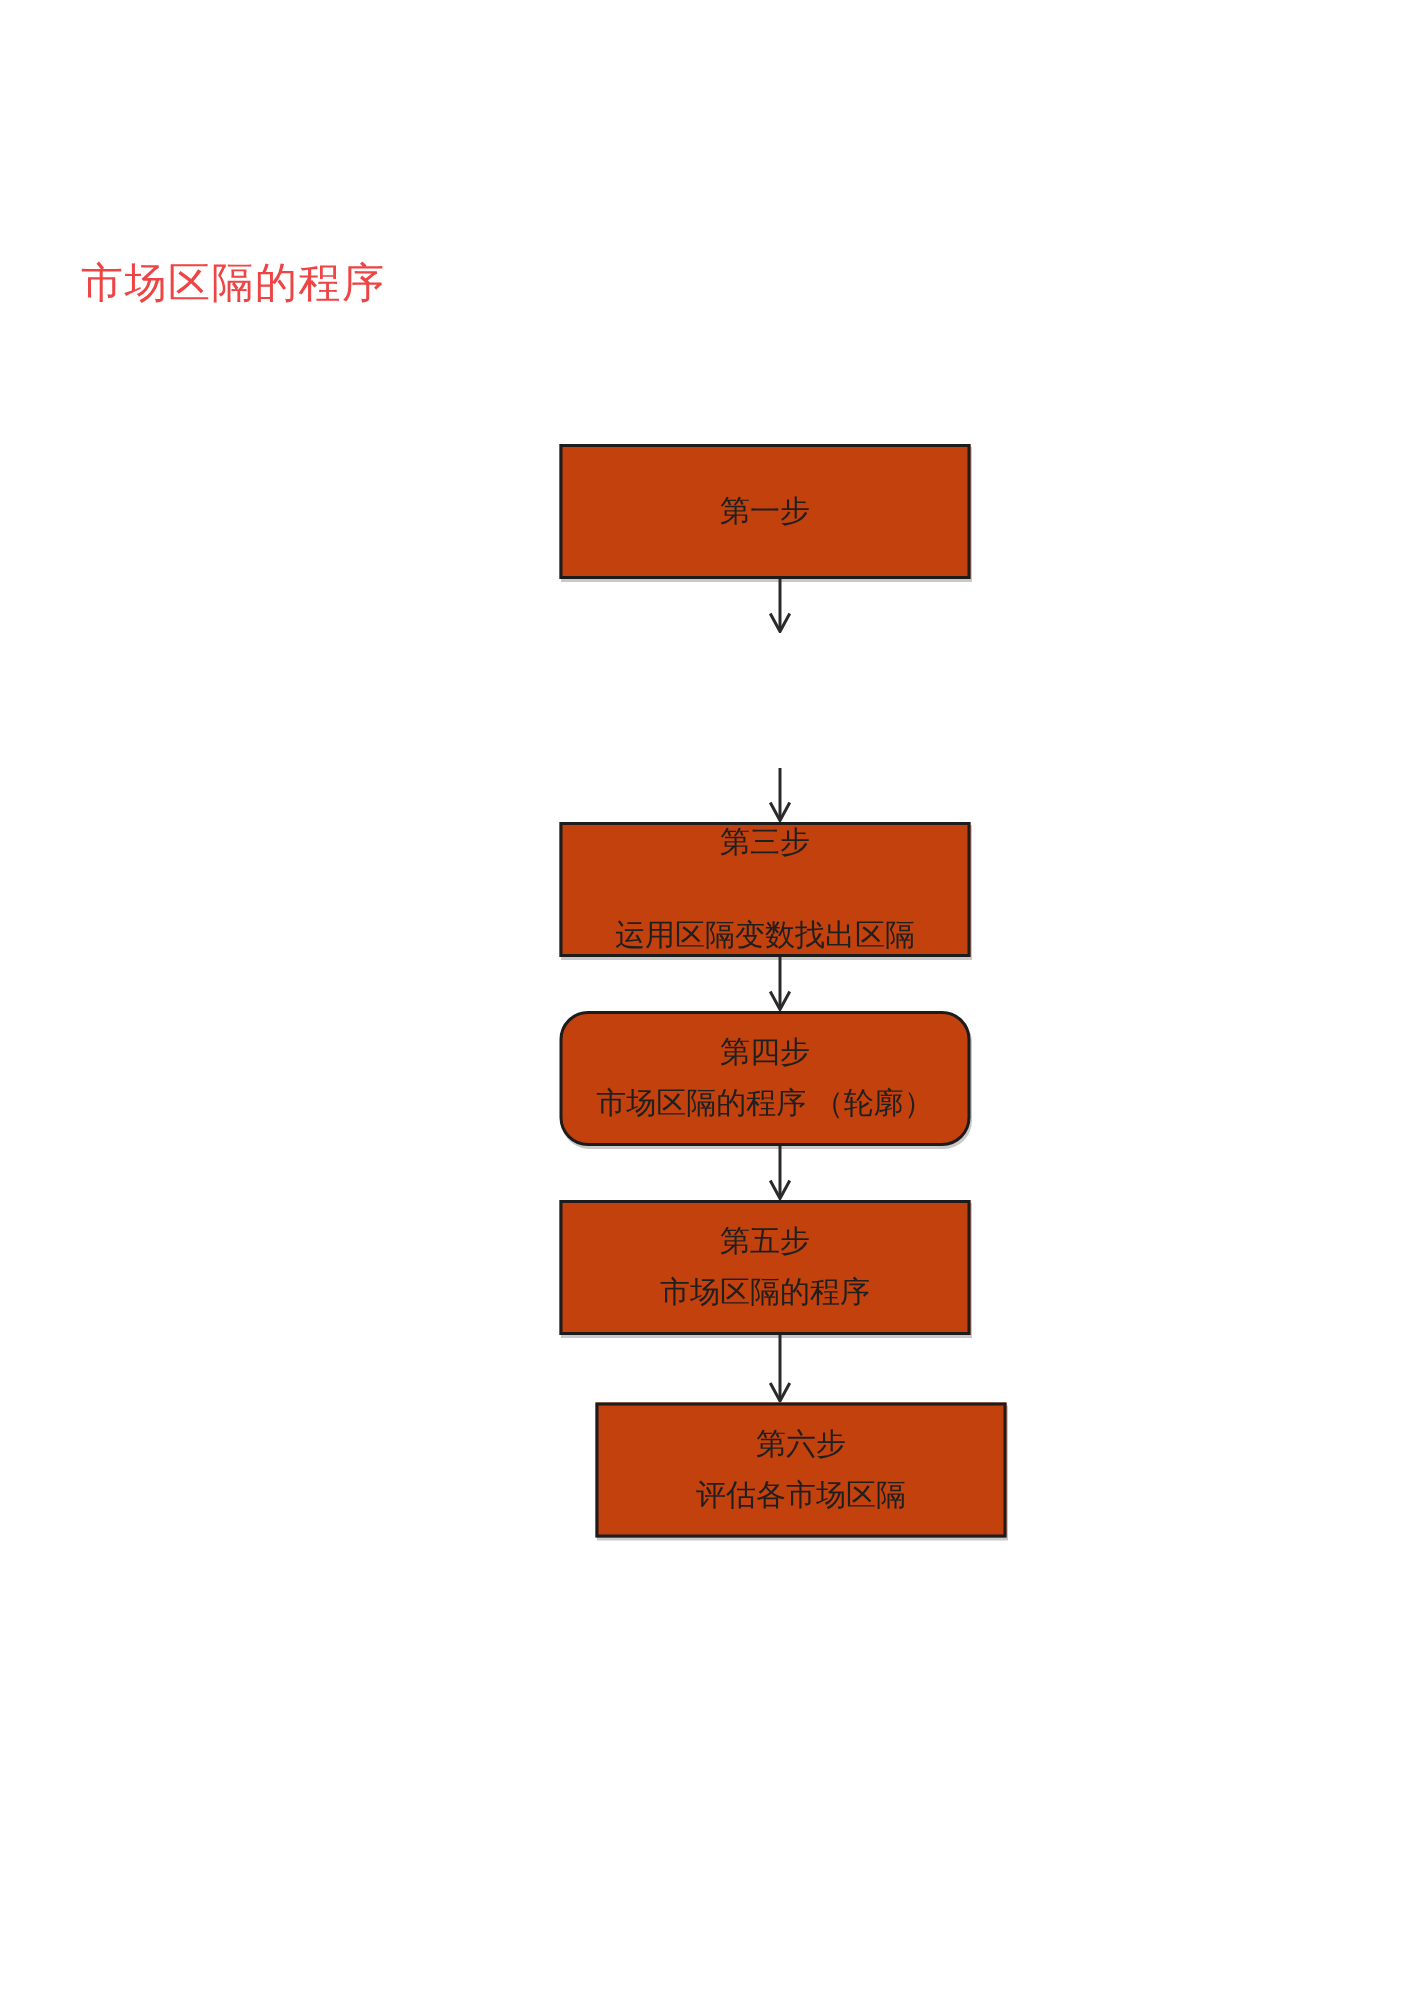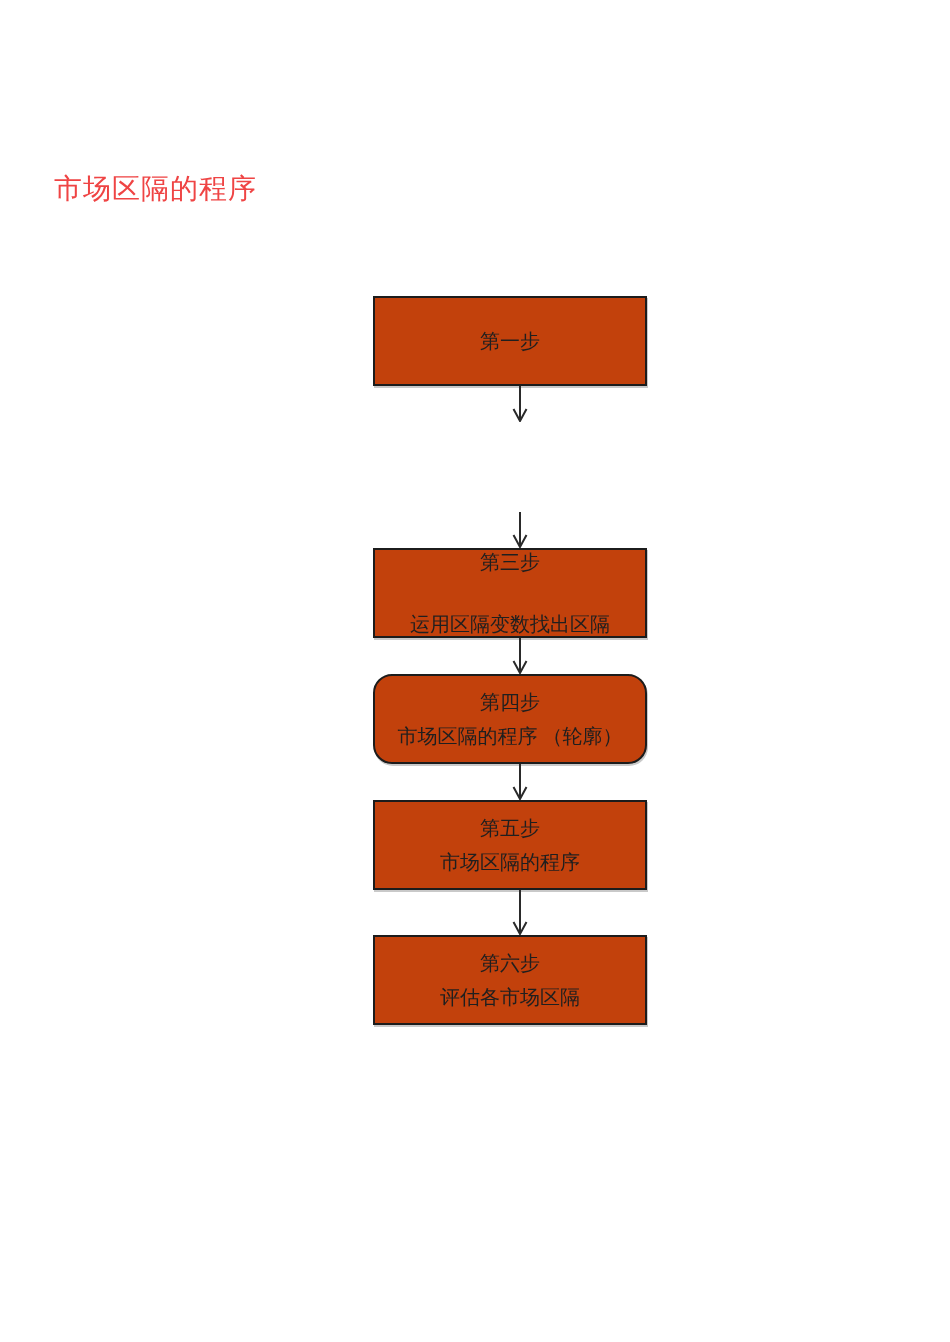--- a/index.html
+++ b/index.html
@@ -53,21 +53,21 @@
     position: absolute;
     left: 510px;
     width: 20px;
     display: block;
   }
   .pos-box-0 { top: 296px; }
   .pos-box-1 { top: 422px; }
   .pos-box-2 { top: 548px; gap: 28px; }
   .pos-box-3 { top: 674px; border-radius: 19px; }
   .pos-box-4 { top: 800px; text-align: center; }
-  .pos-box-5 { top: 935px; }
+  .pos-box-5 { top: 935px; margin-left: 24px; }
   .pos-arrow-0 { top: 386px; height: 36px; }
   .pos-arrow-1 { top: 512px; height: 36px; }
   .pos-arrow-2 { top: 638px; height: 36px; }
   .pos-arrow-3 { top: 764px; height: 36px; }
   .pos-arrow-4 { top: 890px; height: 45px; }
 </style>
 </head>
 <body>
 
 <div class="page">

